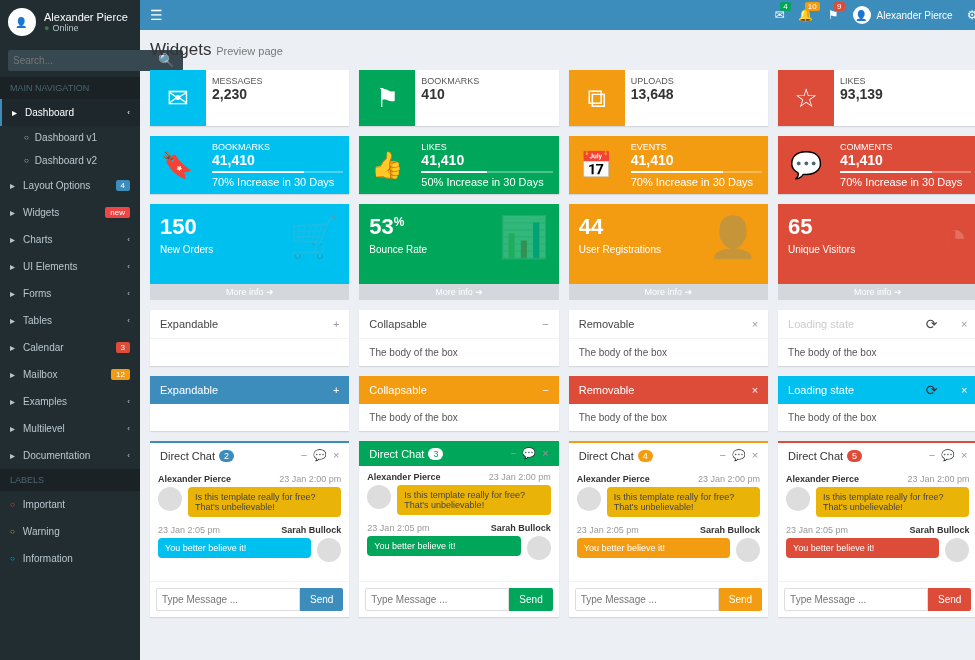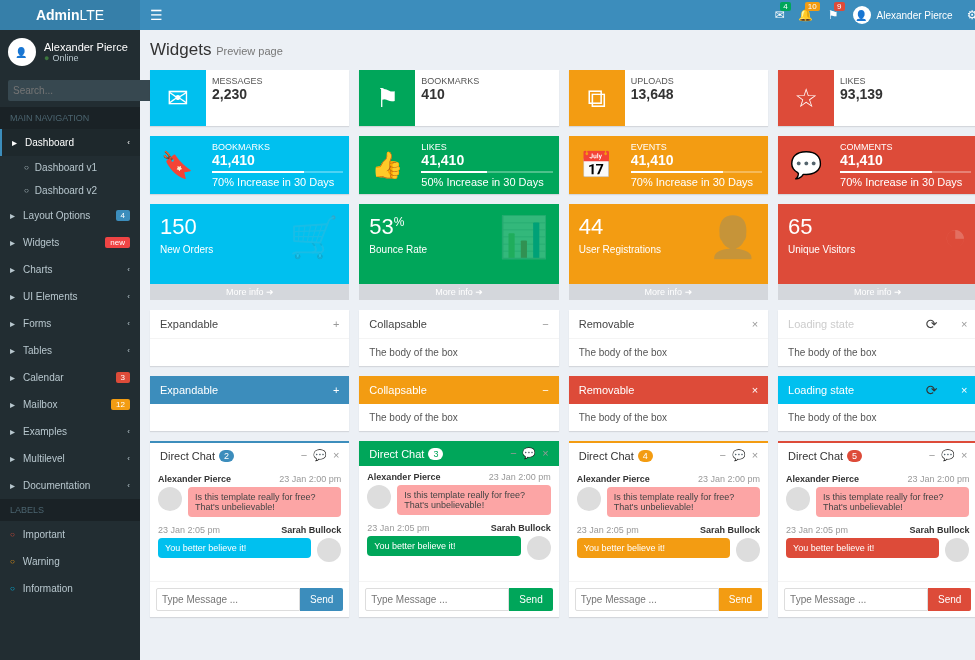--- a/index.html
+++ b/index.html
@@ -45,21 +45,21 @@
 .info-content{padding:6px 6px;flex:1}
 .info-label{font-size:9px;text-transform:uppercase;color:#555}
 .info-number{font-size:14px;font-weight:700}
 .info-box.full{color:#fff}
 .info-box.full .info-label,.info-box.full .info-number{color:#fff}
 .progress-bar{height:2px;background:rgba(255,255,255,.3);margin:3px 0}
 .progress-fill{height:100%;background:#fff}
 .progress-text{font-size:11px}
 .bg-aqua{background:#00c0ef}.bg-green{background:#00a65a}.bg-yellow{background:#f39c12}.bg-red{background:#dd4b39}
 .small-box{color:#fff;position:relative;padding:10px;min-height:80px}
-.small-box h3{font-size:22px;font-weight:400}
+.small-box h3{font-size:22px;font-weight:700}
 .small-box p{font-size:10px;margin-top:4px}
 .small-box .bg-icon{position:absolute;right:10px;top:10px;font-size:40px;opacity:.2}
 .small-box-footer{display:block;text-align:center;padding:3px;background:rgba(0,0,0,.1);color:#fff;font-size:9px;cursor:pointer}
 .box{background:#fff;box-shadow:0 1px 1px rgba(0,0,0,.1)}
 .box-header{padding:8px 10px;display:flex;align-items:center;border-bottom:1px solid #f4f4f4;font-size:11px;color:#444}
 .box-header.solid{border:none}
 .box-tools{margin-left:auto;display:flex;gap:6px}
 .box-tool{cursor:pointer;color:#999;font-size:11px}
 .box-body{padding:8px 10px;font-size:10px;color:#555}
 .box-solid .box-header{color:#fff}
@@ -70,39 +70,35 @@
 .chat-header{padding:6px 10px;display:flex;align-items:center;font-size:11px}
 .chat-header .badge{font-size:9px;padding:1px 5px;border-radius:8px;color:#fff;margin-left:4px}
 .chat-header .box-tools{color:#999}
 .chat-messages{flex:1;padding:6px 8px;overflow:hidden}
 .msg{margin-bottom:8px}
 .msg-header{display:flex;justify-content:space-between;font-size:9px;margin-bottom:3px}
 .msg-name{font-weight:700}
 .msg-time{color:#999}
 .msg-row{display:flex;gap:6px;align-items:flex-start}
 .msg-avatar{width:24px;height:24px;border-radius:50%;background:#ddd;flex-shrink:0}
-.msg-bubble{background:#fca5a5;padding:5px 7px;border-radius:4px;font-size:9px;flex:1;color:#444}
+.msg-bubble{background:#eab308;padding:5px 7px;border-radius:4px;font-size:9px;flex:1;color:#444}
 .msg.right .msg-row{flex-direction:row-reverse}
 .msg.right .msg-header{flex-direction:row-reverse}
 .bubble-aqua{background:#00c0ef;color:#fff}.bubble-green{background:#00a65a;color:#fff}.bubble-yellow{background:#f39c12;color:#fff}.bubble-red{background:#dd4b39;color:#fff}
 .chat-input{padding:6px;display:flex;gap:0;border-top:1px solid #f4f4f4}
 .chat-input input{flex:1;border:1px solid #ddd;padding:5px;font-size:10px;border-radius:2px 0 0 2px}
 .chat-input button{border:none;padding:5px 10px;color:#fff;font-size:10px;border-radius:0 2px 2px 0;cursor:pointer}
 .icon{display:inline-block}
 .rel{position:relative}
 </style>
 </head>
 <body>
 
 <div class="wrapper">
 <aside class="sidebar">
-  <div class="logo">
-        <b>Admin</b>
-        <span>LTE</span>
-      </div>
   <div class="user-panel">
     <div class="avatar">👤</div>
     <div class="user-info">
       <div class="user-name">Alexander Pierce</div>
       <div class="status">Online</div>
     </div>
   </div>
   <div class="search-box">
     <input placeholder="Search..." style="">
     <button>🔍</button>

